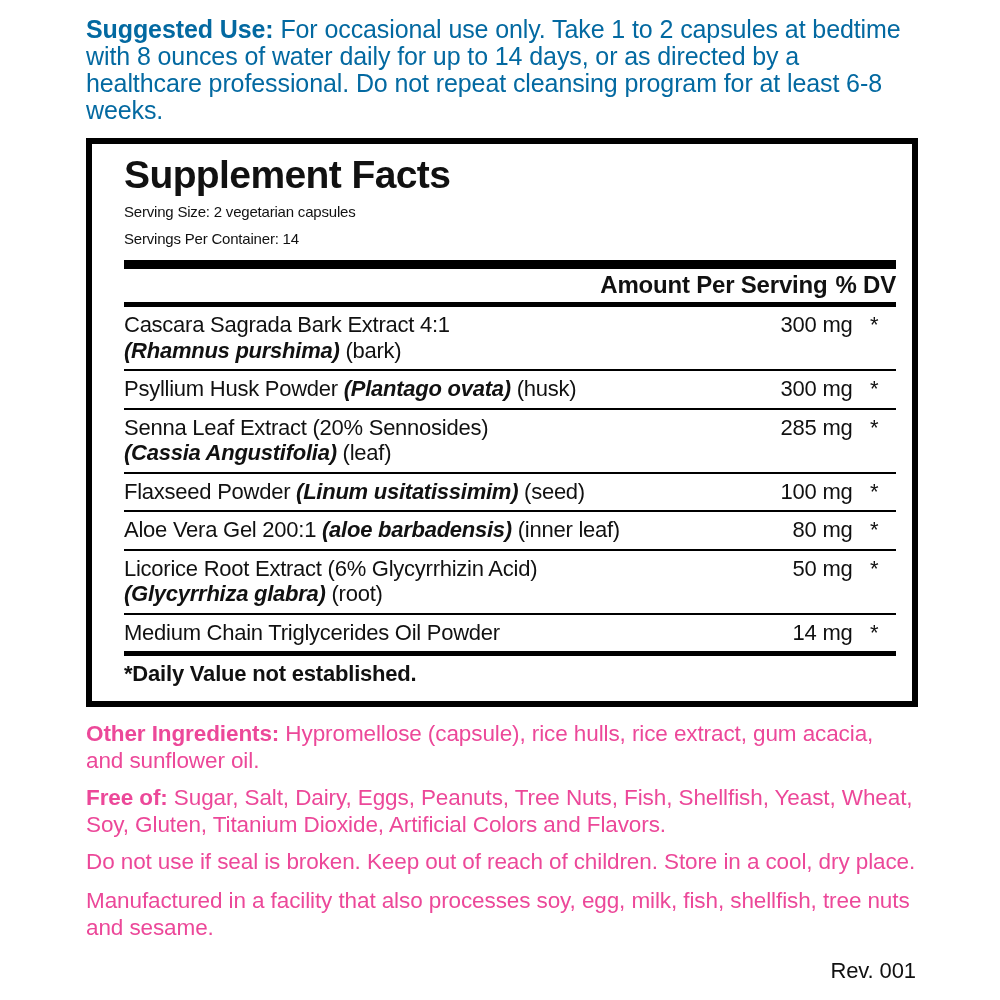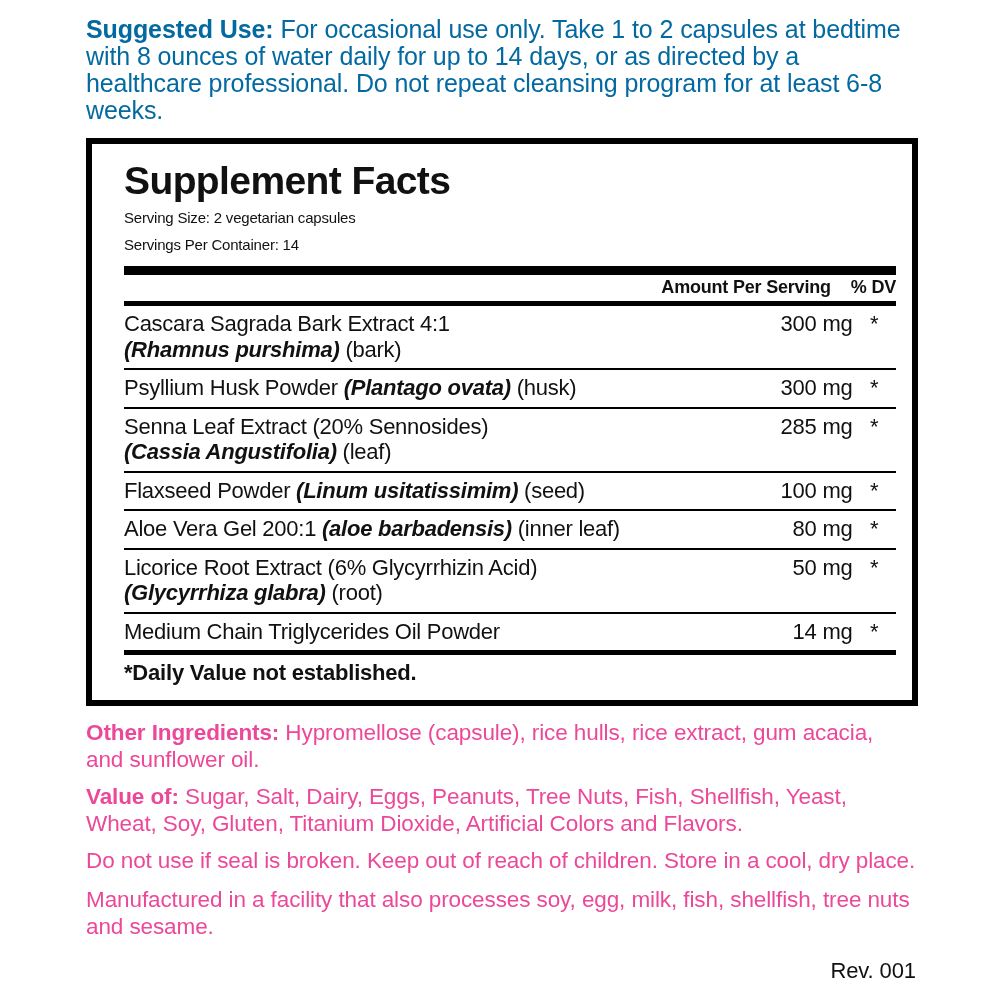--- a/index.html
+++ b/index.html
@@ -31,21 +31,21 @@
     letter-spacing: -0.1px;
   }
   .suggested-use b {
     font-weight: bold;
   }
 
   
   .facts-panel {
     border: 6px solid #000000;
     box-sizing: border-box;
-    padding: 10px 16px 10px 16px;
+    padding: 4px 16px 10px 16px;
     margin: 0 0 0 0;
     width: 832px;
   }
   .facts-title {
     font-size: 39px;
     font-weight: bold;
     line-height: 42px;
     letter-spacing: -0.6px;
     margin: 6px 0 2px 16px;
   }
@@ -64,26 +64,25 @@
   .rule-med {
     height: 5px;
     background: #000000;
     margin: 0 0 0 16px;
   }
 
   .amount-head {
     display: flex;
     justify-content: flex-end;
     align-items: baseline;
-    font-size: 18px;
+    font-size: 24px;
     font-weight: bold;
     letter-spacing: -0.2px;
     margin: 2px 0 3px 16px;
     padding-right: 0px;
-    gap: 12px;
   }
   .amount-head .aps { }
   .amount-head .dv { margin-left: 8px; }
 
   table.facts {
     border-collapse: collapse;
     width: calc(100% - 16px);
     margin-left: 16px;
     table-layout: fixed;
   }
@@ -214,20 +213,20 @@
 
     <div class="rule-med"></div>
     <div class="footnote">*Daily Value not established.</div>
   </div>
 
   <div class="below">
     <p class="para tight">
       <b>Other Ingredients:</b><span> Hypromellose (capsule), rice hulls, rice extract, gum acacia, and sunflower oil.</span>
     </p>
     <p class="para tight">
-      <b>Value of:</b><span> Sugar, Salt, Dairy, Eggs, Peanuts, Tree Nuts, Fish, Shellfish, Yeast, Wheat, Soy, Gluten, Titanium Dioxide, Artificial Colors and Flavors.</span>
+      <b>Free of:</b><span> Sugar, Salt, Dairy, Eggs, Peanuts, Tree Nuts, Fish, Shellfish, Yeast, Wheat, Soy, Gluten, Titanium Dioxide, Artificial Colors and Flavors.</span>
     </p>
     <p class="para">Do not use if seal is broken. Keep out of reach of children. Store in a cool, dry place.</p>
     <p class="para">Manufactured in a facility that also processes soy, egg, milk, fish, shellfish, tree nuts and sesame.</p>
   </div>
 
   <div class="rev">Rev. 001</div>
 </div>
 
 </body></html>

